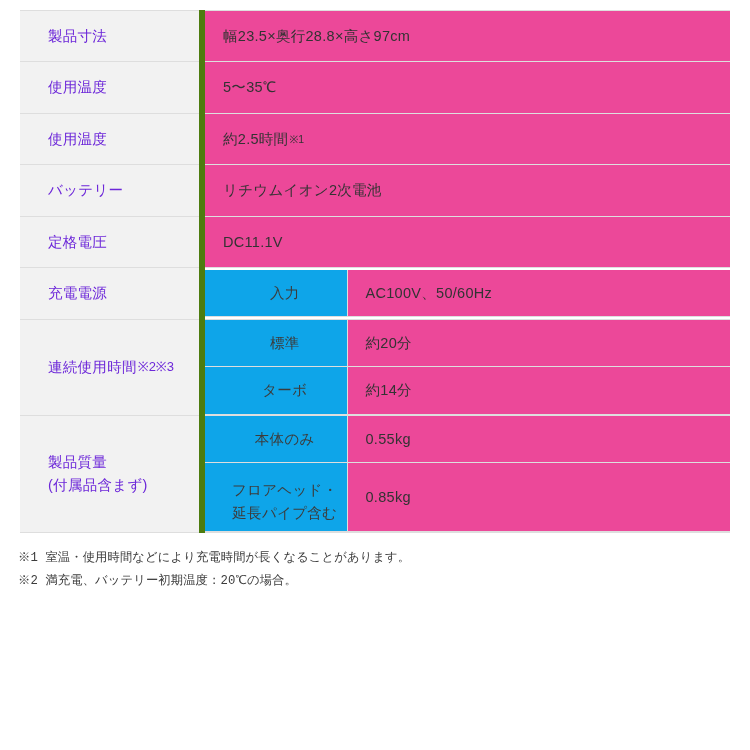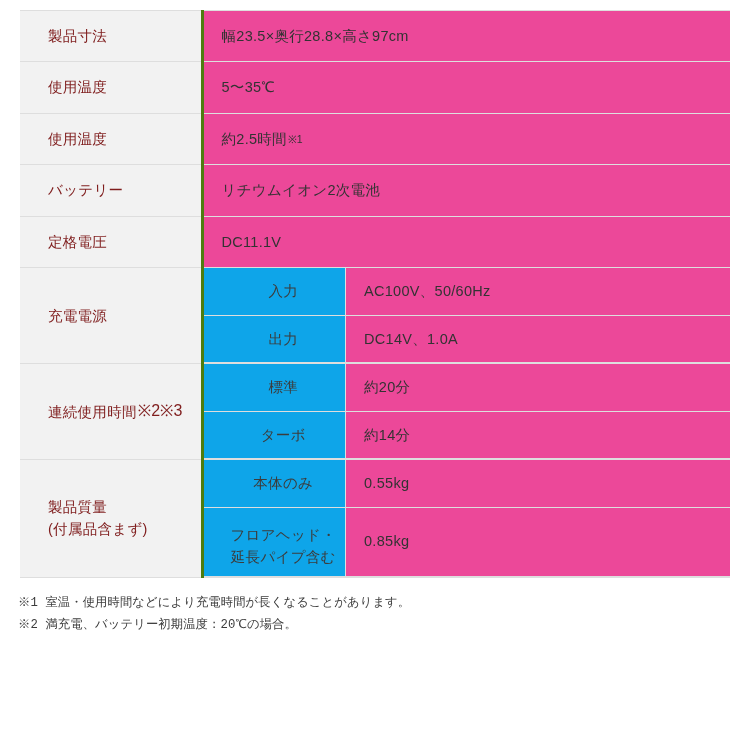--- a/index.html
+++ b/index.html
@@ -36,24 +36,24 @@
   }
   .spec-table td {
     padding: 0;
     vertical-align: middle;
     font-size: 14.5px;
     line-height: 1.55;
     letter-spacing: 0.02em;
   }
   td.label {
     background: #f2f2f2;
-    color: #7f1d1d;
+    color: #6d28d9;
     padding: 14px 0 14px 28px;
     width: 182px;
-    border-right: 3px solid #4d7c0f;
+    border-right: 6px solid #4d7c0f;
   }
   td.sublabel {
     background: #0ea5e9;
     color: #3c3c3c;
     padding: 12px 0 12px 18px;
     width: 142px;
     border-right: 1px solid #dedede;
     border-bottom: 1px solid #dedede;
     text-align: center;
   }
@@ -81,21 +81,21 @@
     border-collapse: collapse;
     table-layout: fixed;
   }
   .ref {
     font-size: 10.5px;
     vertical-align: 1px;
     letter-spacing: 0;
     padding-left: 1px;
   }
   .label .ref {
-    font-size: 16px;
+    font-size: 13px;
   }
   .tall {
     padding-top: 28px;
     padding-bottom: 28px;
   }
   .notes {
     margin: 14px 0 0 18px;
     font-size: 12.3px;
     line-height: 1.85;
     color: #3c3c3c;
@@ -148,24 +148,20 @@
           <table class="nested">
             <colgroup>
                 <col style="width:142px">
                 <col>
               </colgroup>
             <tbody>
               <tr>
                 <td class="sublabel">入力</td>
                 <td class="value small">AC100V、50/60Hz</td>
               </tr>
-              <tr>
-                <td class="sublabel last-sub">出力</td>
-                <td class="value small last-sub">DC14V、1.0A</td>
-              </tr>
             </tbody>
           </table>
         </td>
       </tr>
 
       <tr>
         <td class="label">
           <span>連続使用時間</span><span class="ref">※2※3</span>
         </td>
         <td class="nested-holder">

